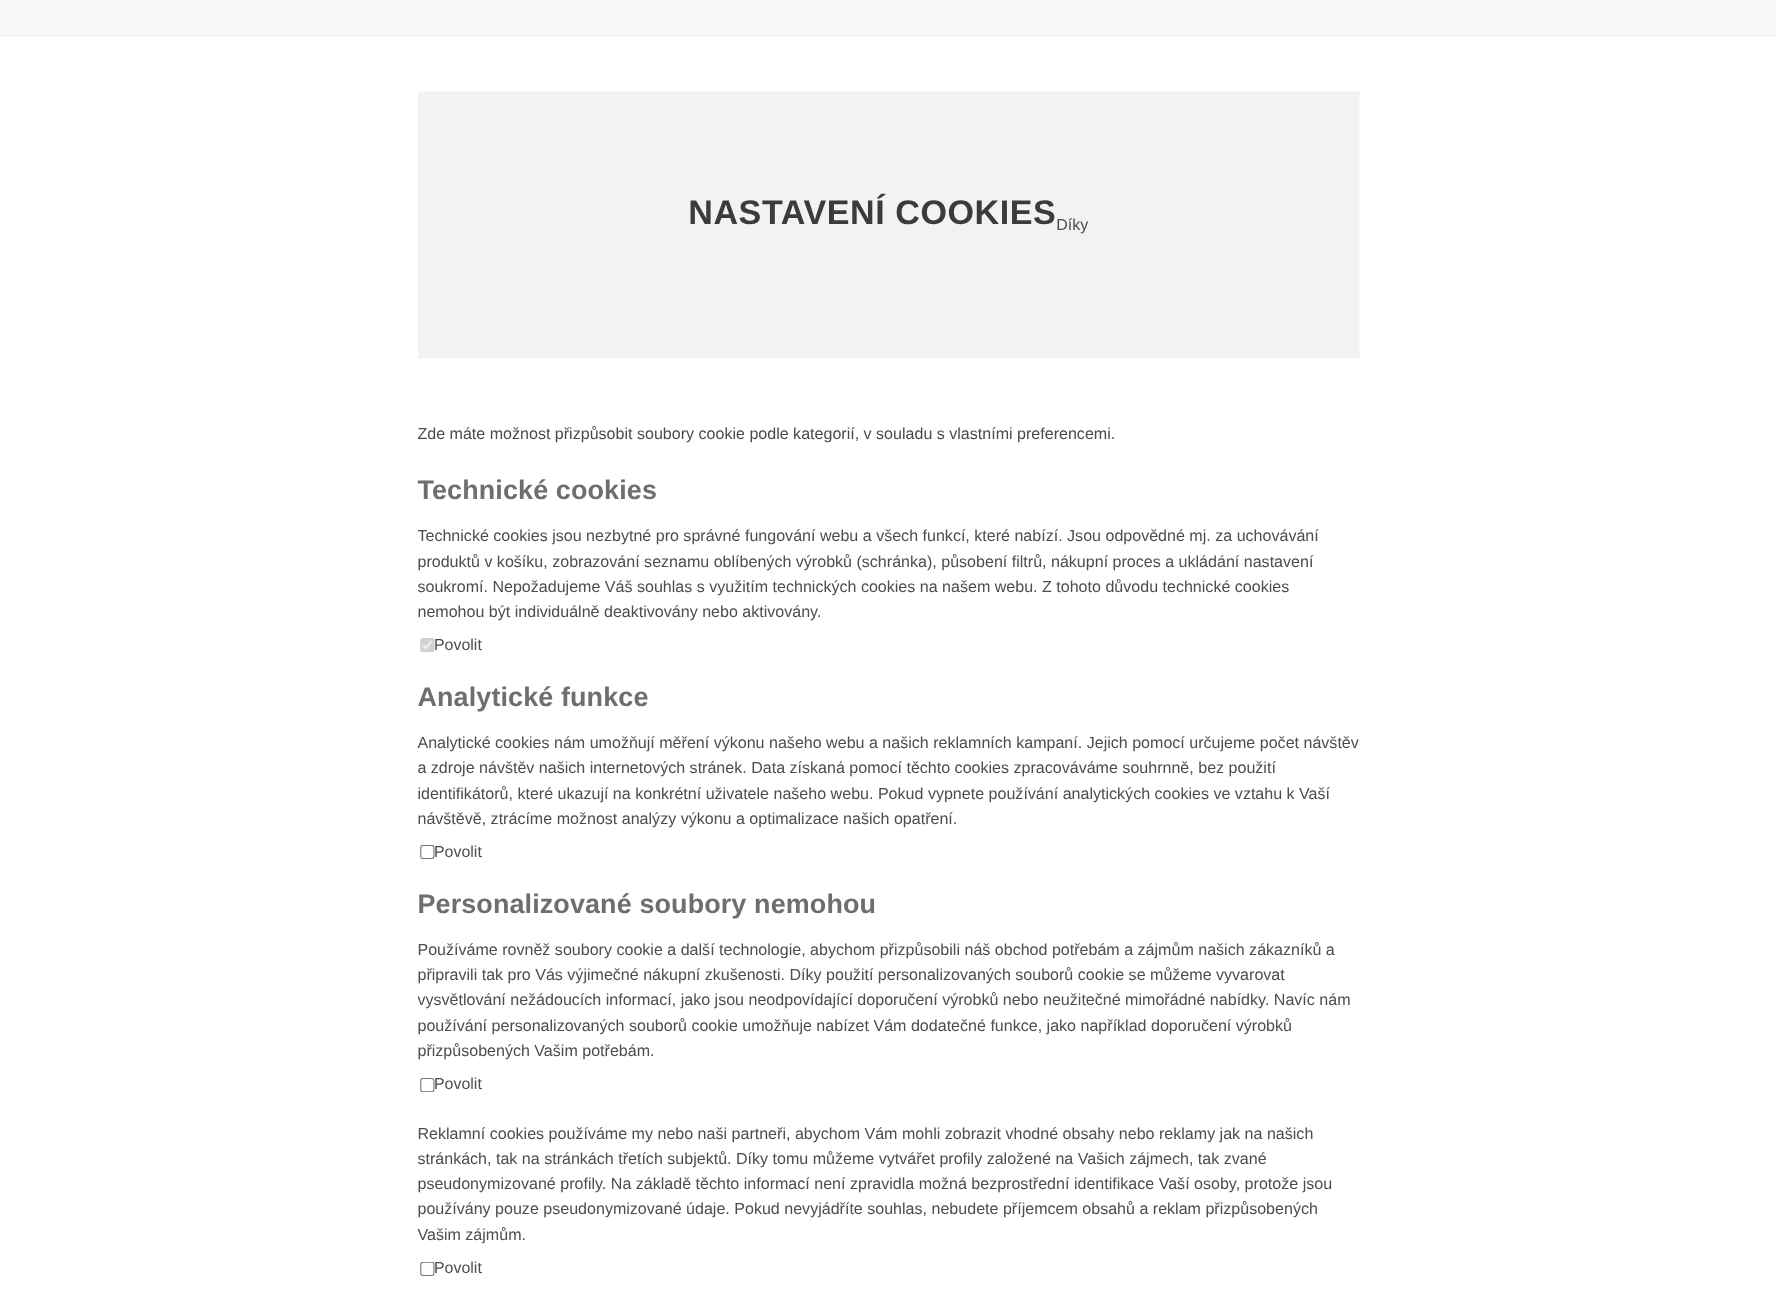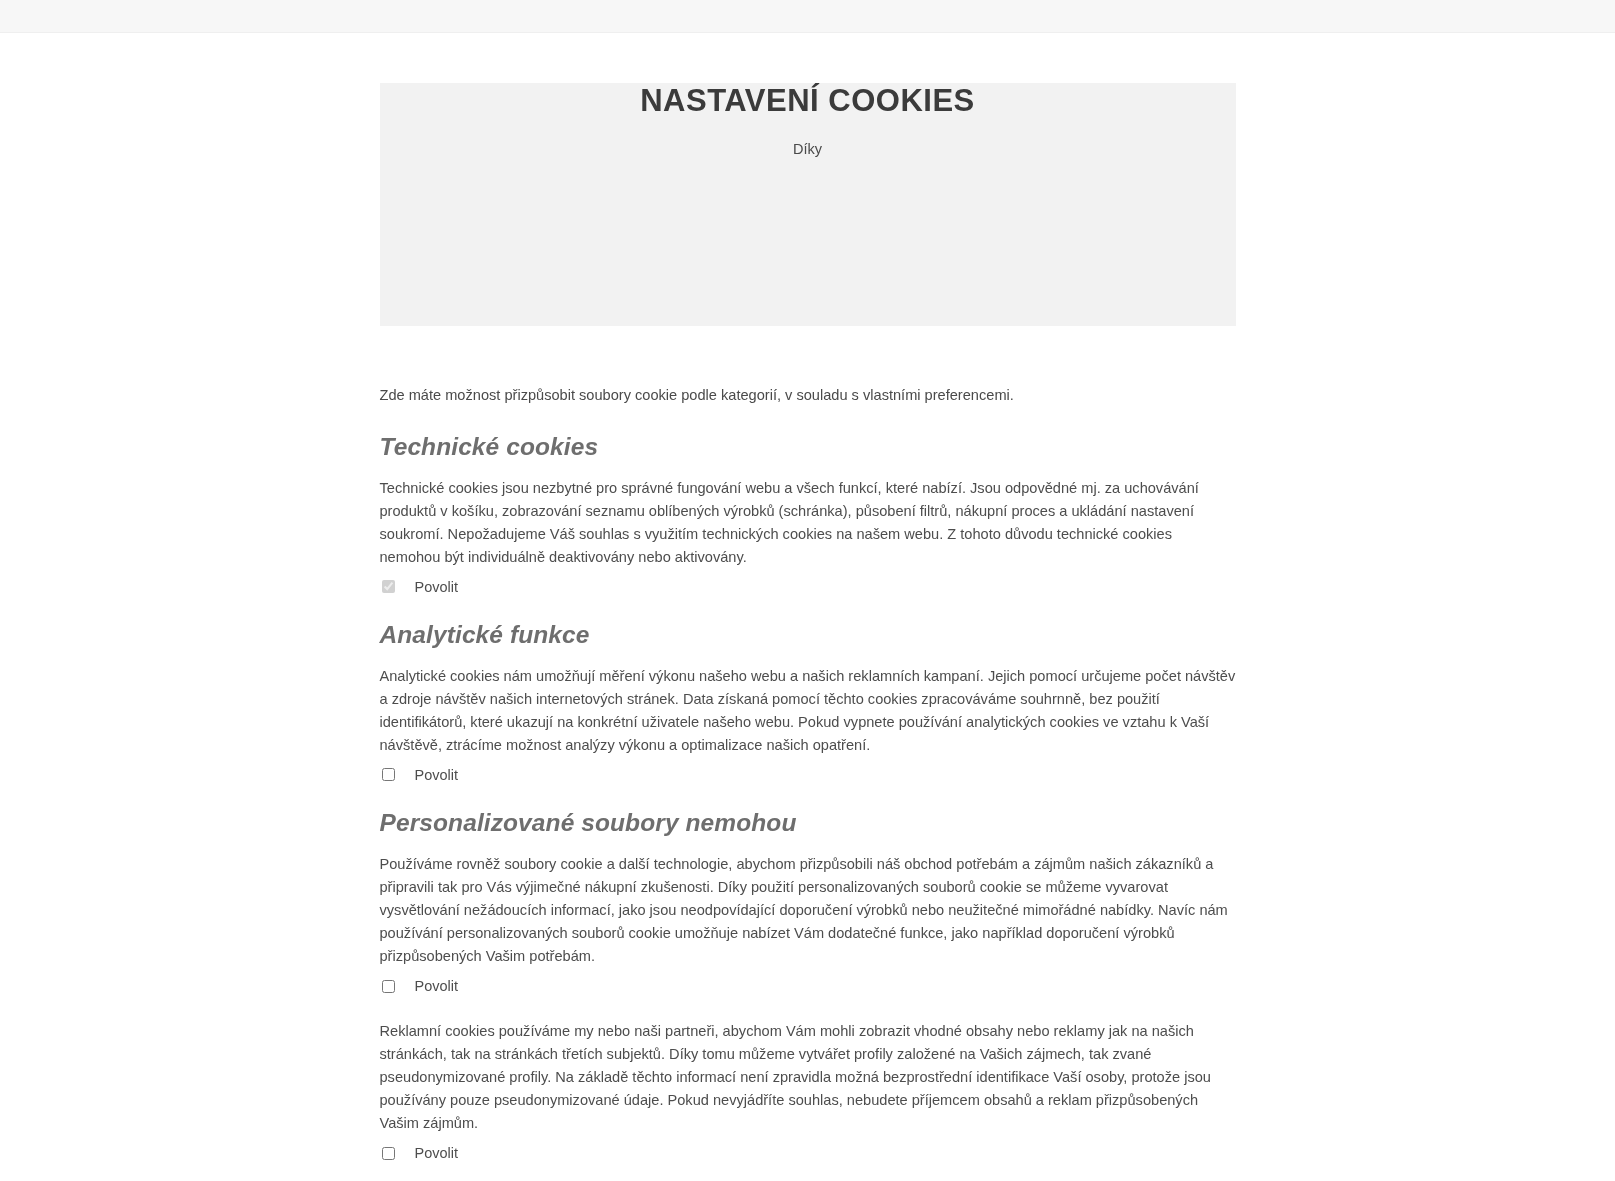--- a/index.html
+++ b/index.html
@@ -28,23 +28,23 @@
     width: 100%;
   }
 
   
   .hero {
     width: 856px;
     margin: 50px auto 0 auto;
     height: 243px;
     background: #f2f2f2;
     display: flex;
-    flex-direction: column;
+    flex-direction: row;
     align-items: center;
-    justify-content: flex-start;
+    justify-content: center;
   }
   .hero-title {
     font-size: 31px;
     font-weight: bold;
     letter-spacing: 0.5px;
     color: #3b3b3b;
     text-transform: uppercase;
     margin: 0 0 22px 0;
     text-align: center;
   }
@@ -72,34 +72,33 @@
   .section {
     margin-bottom: 4px;
   }
 
   .section-title {
     font-size: 24.5px;
     font-weight: bold;
     color: #6e6e6e;
     margin: 0 0 14px 0;
     letter-spacing: 0.1px;
-    font-style: italic;
   }
 
   .section-body {
     font-size: 14.6px;
     line-height: 1.58;
     color: #4d4d4d;
     margin: 16px 0 10px 0;
   }
 
   .checkbox-row {
     display: flex;
     align-items: center;
-    gap: 20px;
+    gap: 0;
     margin: 0 0 26px 2px;
   }
   .checkbox-row input[type="checkbox"] {
     width: 13px;
     height: 13px;
     margin: 0;
     accent-color: #bdbdbd;
   }
   .checkbox-row label {
     font-size: 14.5px;

